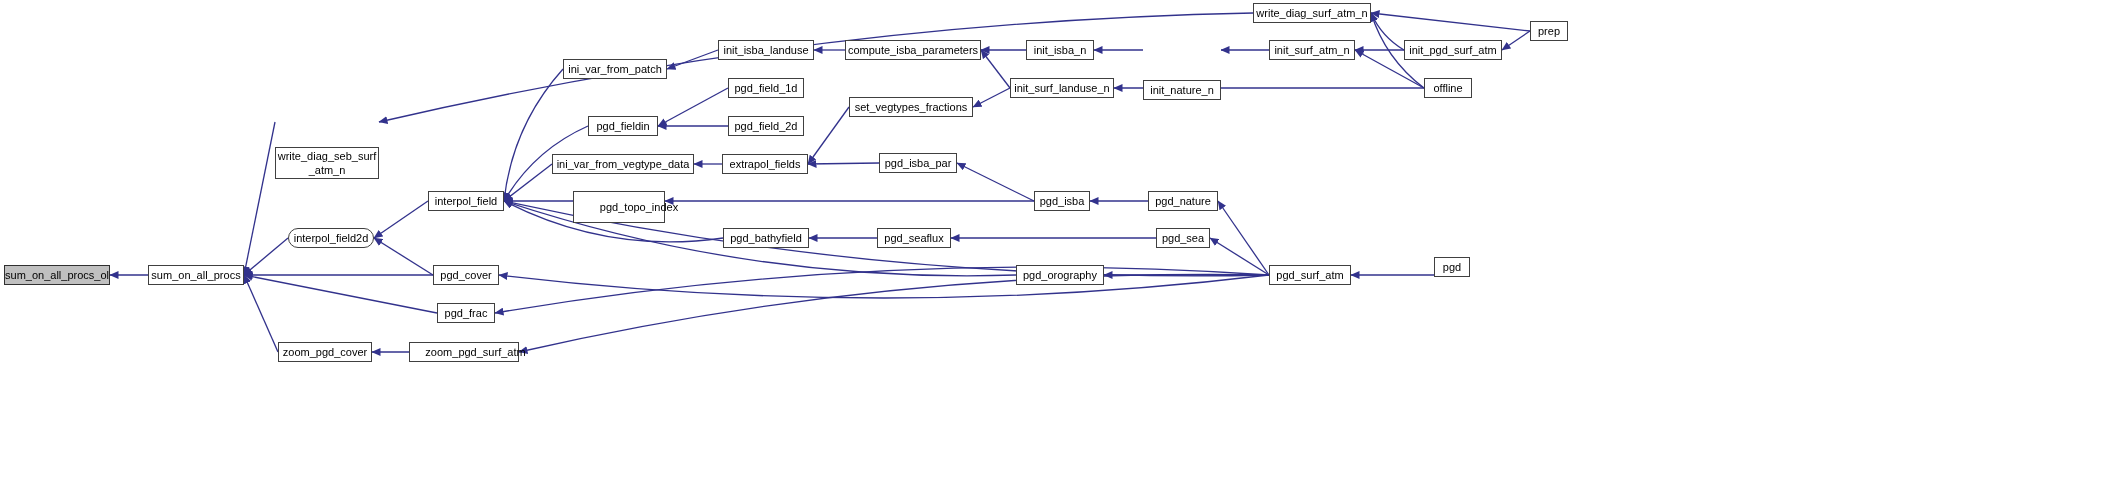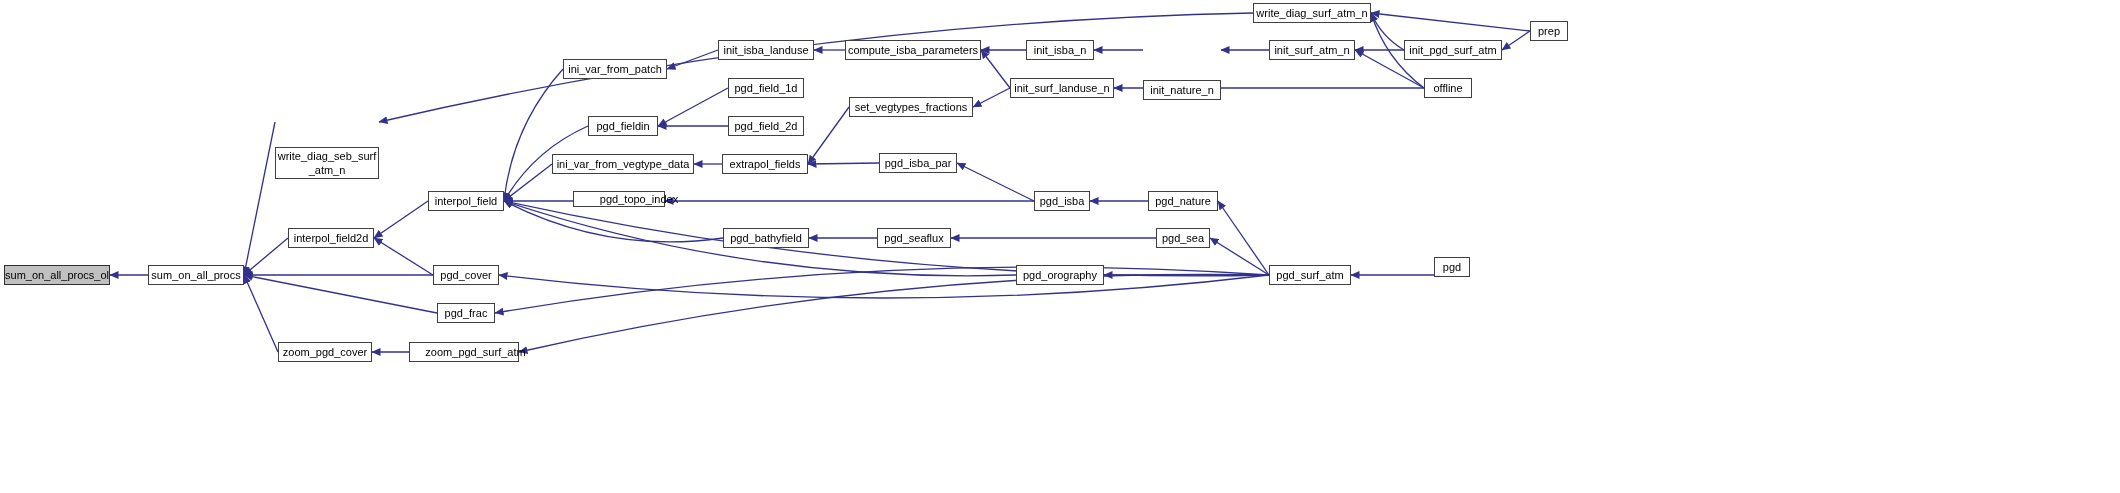--- a/index.html
+++ b/index.html
@@ -104,30 +104,30 @@
         <path d="M1530,31 L1502,50" fill="none" stroke="#32328c" stroke-width="1.3" marker-end="url(#arrow)"></path>
         <path d="M1424,88 Q1385.5,58.980000000000004 1371,13" fill="none" stroke="#32328c" stroke-width="1.3" marker-end="url(#arrow)"></path>
         <path d="M1404,50 Q1381.58,36.78 1371,13" fill="none" stroke="#32328c" stroke-width="1.3" marker-end="url(#arrow)"></path>
       </g>
   </svg>
   <div id="nodes-g">
       <div class="node highlight" style="left: 4px; top: 265px; width: 106px; height: 20px;">sum_on_all_procs_ol</div>
       <div class="node" style="left: 148px; top: 265px; width: 96px; height: 20px;">sum_on_all_procs</div>
       <div class="node" style="left: 275px; top: 106px; width: 104px; height: 32px; margin-top: 41px;">write_diag_seb_surf
 _atm_n</div>
-      <div class="node" style="left: 288px; top: 228px; width: 86px; height: 20px;">interpol_field2d</div>
+      <div class="node" style="left: 288px; top: 228px; width: 86px; height: 20px; border-radius: 10px;">interpol_field2d</div>
       <div class="node" style="left: 278px; top: 342px; width: 94px; height: 20px;">zoom_pgd_cover</div>
       <div class="node" style="left: 428px; top: 191px; width: 76px; height: 20px;">interpol_field</div>
       <div class="node" style="left: 433px; top: 265px; width: 66px; height: 20px;">pgd_cover</div>
       <div class="node" style="left: 437px; top: 303px; width: 58px; height: 20px;">pgd_frac</div>
       <div class="node" style="left: 409px; top: 342px; width: 110px; height: 20px; padding-left: 23px;">zoom_pgd_surf_atm</div>
       <div class="node" style="left: 563px; top: 59px; width: 104px; height: 20px;">ini_var_from_patch</div>
       <div class="node" style="left: 588px; top: 116px; width: 70px; height: 20px;">pgd_fieldin</div>
       <div class="node" style="left: 552px; top: 154px; width: 142px; height: 20px;">ini_var_from_vegtype_data</div>
-      <div class="node" style="left: 573px; top: 191px; width: 92px; height: 16px; padding-left: 40px;">pgd_topo_index</div>
+      <div class="node" style="left: 573px; top: 191px; width: 92px; height: 32px; padding-left: 40px;">pgd_topo_index</div>
       <div class="node" style="left: 723px; top: 228px; width: 86px; height: 20px;">pgd_bathyfield</div>
       <div class="node" style="left: 728px; top: 78px; width: 76px; height: 20px;">pgd_field_1d</div>
       <div class="node" style="left: 728px; top: 116px; width: 76px; height: 20px;">pgd_field_2d</div>
       <div class="node" style="left: 722px; top: 154px; width: 86px; height: 20px;">extrapol_fields</div>
       <div class="node" style="left: 718px; top: 40px; width: 96px; height: 20px;">init_isba_landuse</div>
       <div class="node" style="left: 849px; top: 97px; width: 124px; height: 20px;">set_vegtypes_fractions</div>
       <div class="node" style="left: 877px; top: 228px; width: 74px; height: 20px;">pgd_seaflux</div>
       <div class="node" style="left: 845px; top: 40px; width: 136px; height: 20px;">compute_isba_parameters</div>
       <div class="node" style="left: 879px; top: 153px; width: 78px; height: 20px;">pgd_isba_par</div>
       <div class="node" style="left: 1016px; top: 265px; width: 88px; height: 20px;">pgd_orography</div>

